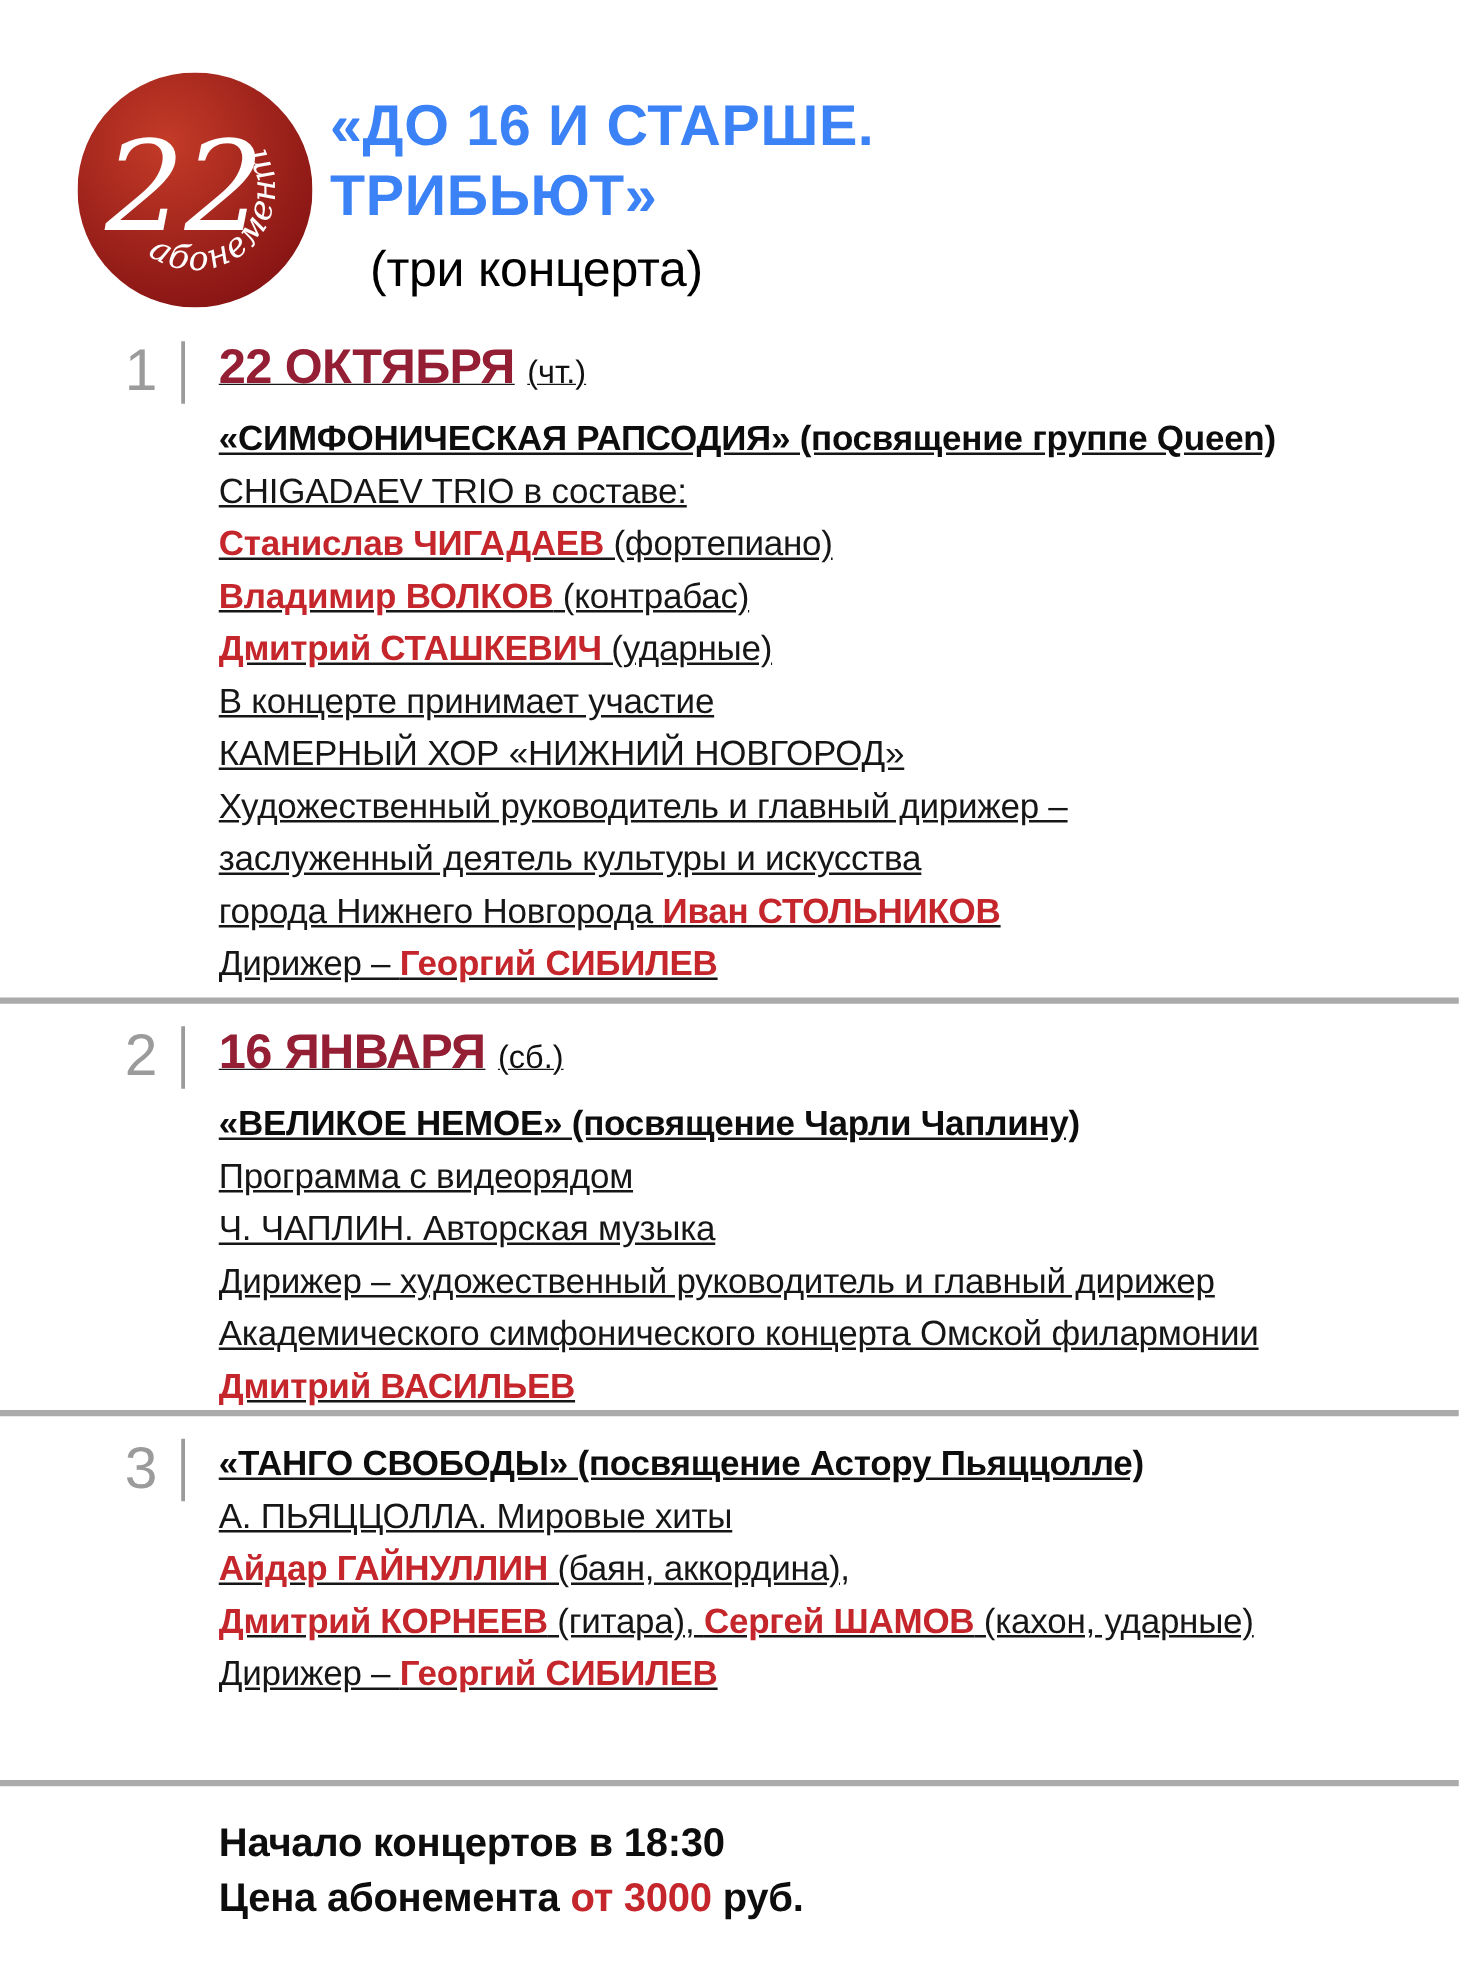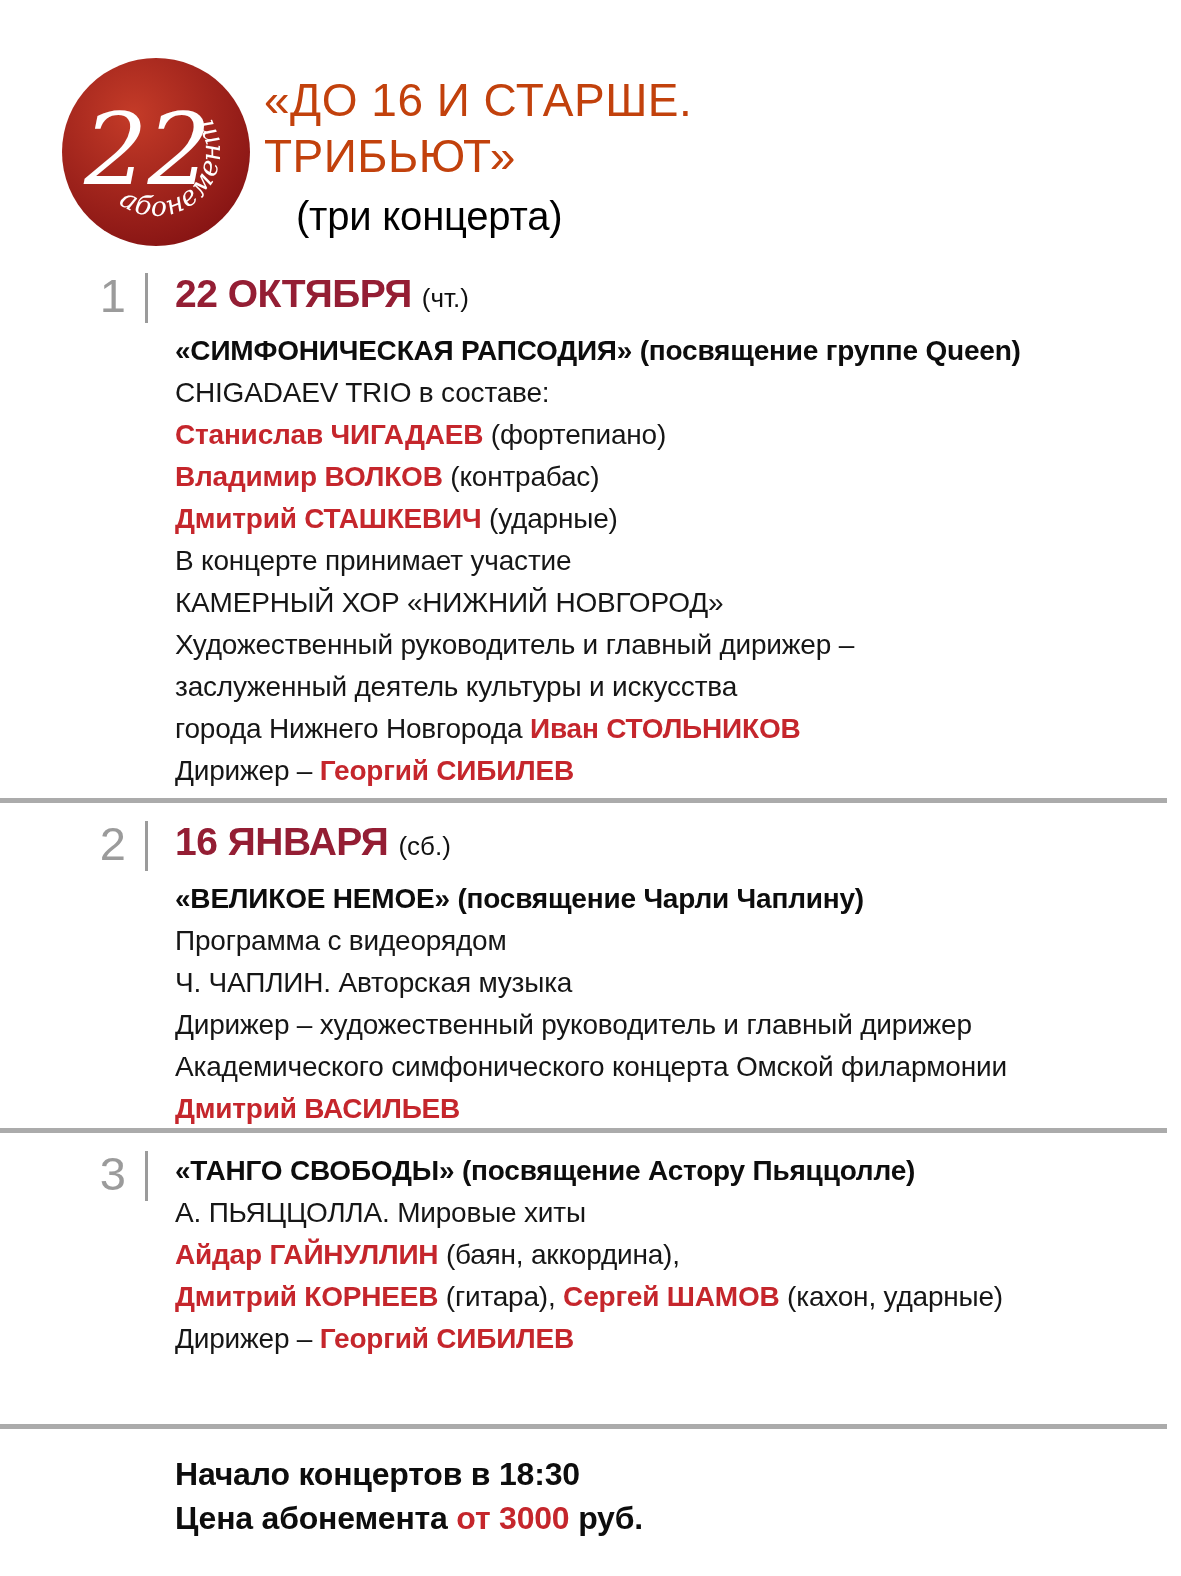--- a/index.html
+++ b/index.html
@@ -15,35 +15,35 @@
     width:1167px;height:1576px;
     background:#fff;
     font-family:"Liberation Sans",sans-serif;
     color:var(--text);
     overflow:hidden;
   }
   
   .logo{position:absolute;left:62px;top:58px;width:188px;height:188px;}
   .title-block{position:absolute;left:264px;top:72px;}
   .title{
-    font-size:46px;font-weight:400;line-height:56px;
-    color:#c2410c;letter-spacing:0.5px;
+    font-size:46px;font-weight:700;line-height:56px;
+    color:#3b82f6;letter-spacing:0.5px;
   }
   .subtitle{
     font-size:40px;color:#000000;margin-top:10px;letter-spacing:-0.2px;margin-left:32px;
   }
   
   .section{position:absolute;left:0;width:1181px;display:flex;align-items:flex-start;}
   .num-col{flex:0 0 175px;display:flex;align-items:flex-start;}
   .num{
     width:126px;text-align:right;font-size:47px;line-height:48px;
     color:var(--num-gray);font-weight:400;
   }
   .num-bar{width:3px;height:50px;background:var(--num-gray);margin-left:19px;margin-top:1px;}
-  .content{flex:1;padding-right:60px;}
+  .content{flex:1;padding-right:60px;text-decoration:underline;}
   .date-line{line-height:44px;margin-bottom:6px;white-space:nowrap;}
   .date{font-size:39px;font-weight:700;color:var(--date-red);letter-spacing:-0.5px;}
   .day{font-size:26px;color:#111;margin-left:10px;}
   .line{font-size:28px;line-height:42px;letter-spacing:-0.2px;}
   .r-normal{font-weight:400;color:var(--text);}
   .r-bold{font-weight:700;color:#0d0d0d;}
   .r-name{font-weight:700;color:var(--name-red);}
   
   .divider{position:absolute;left:0;width:1181px;height:5px;background:var(--divider);}
   .footer{position:absolute;left:175px;top:1452px;}

